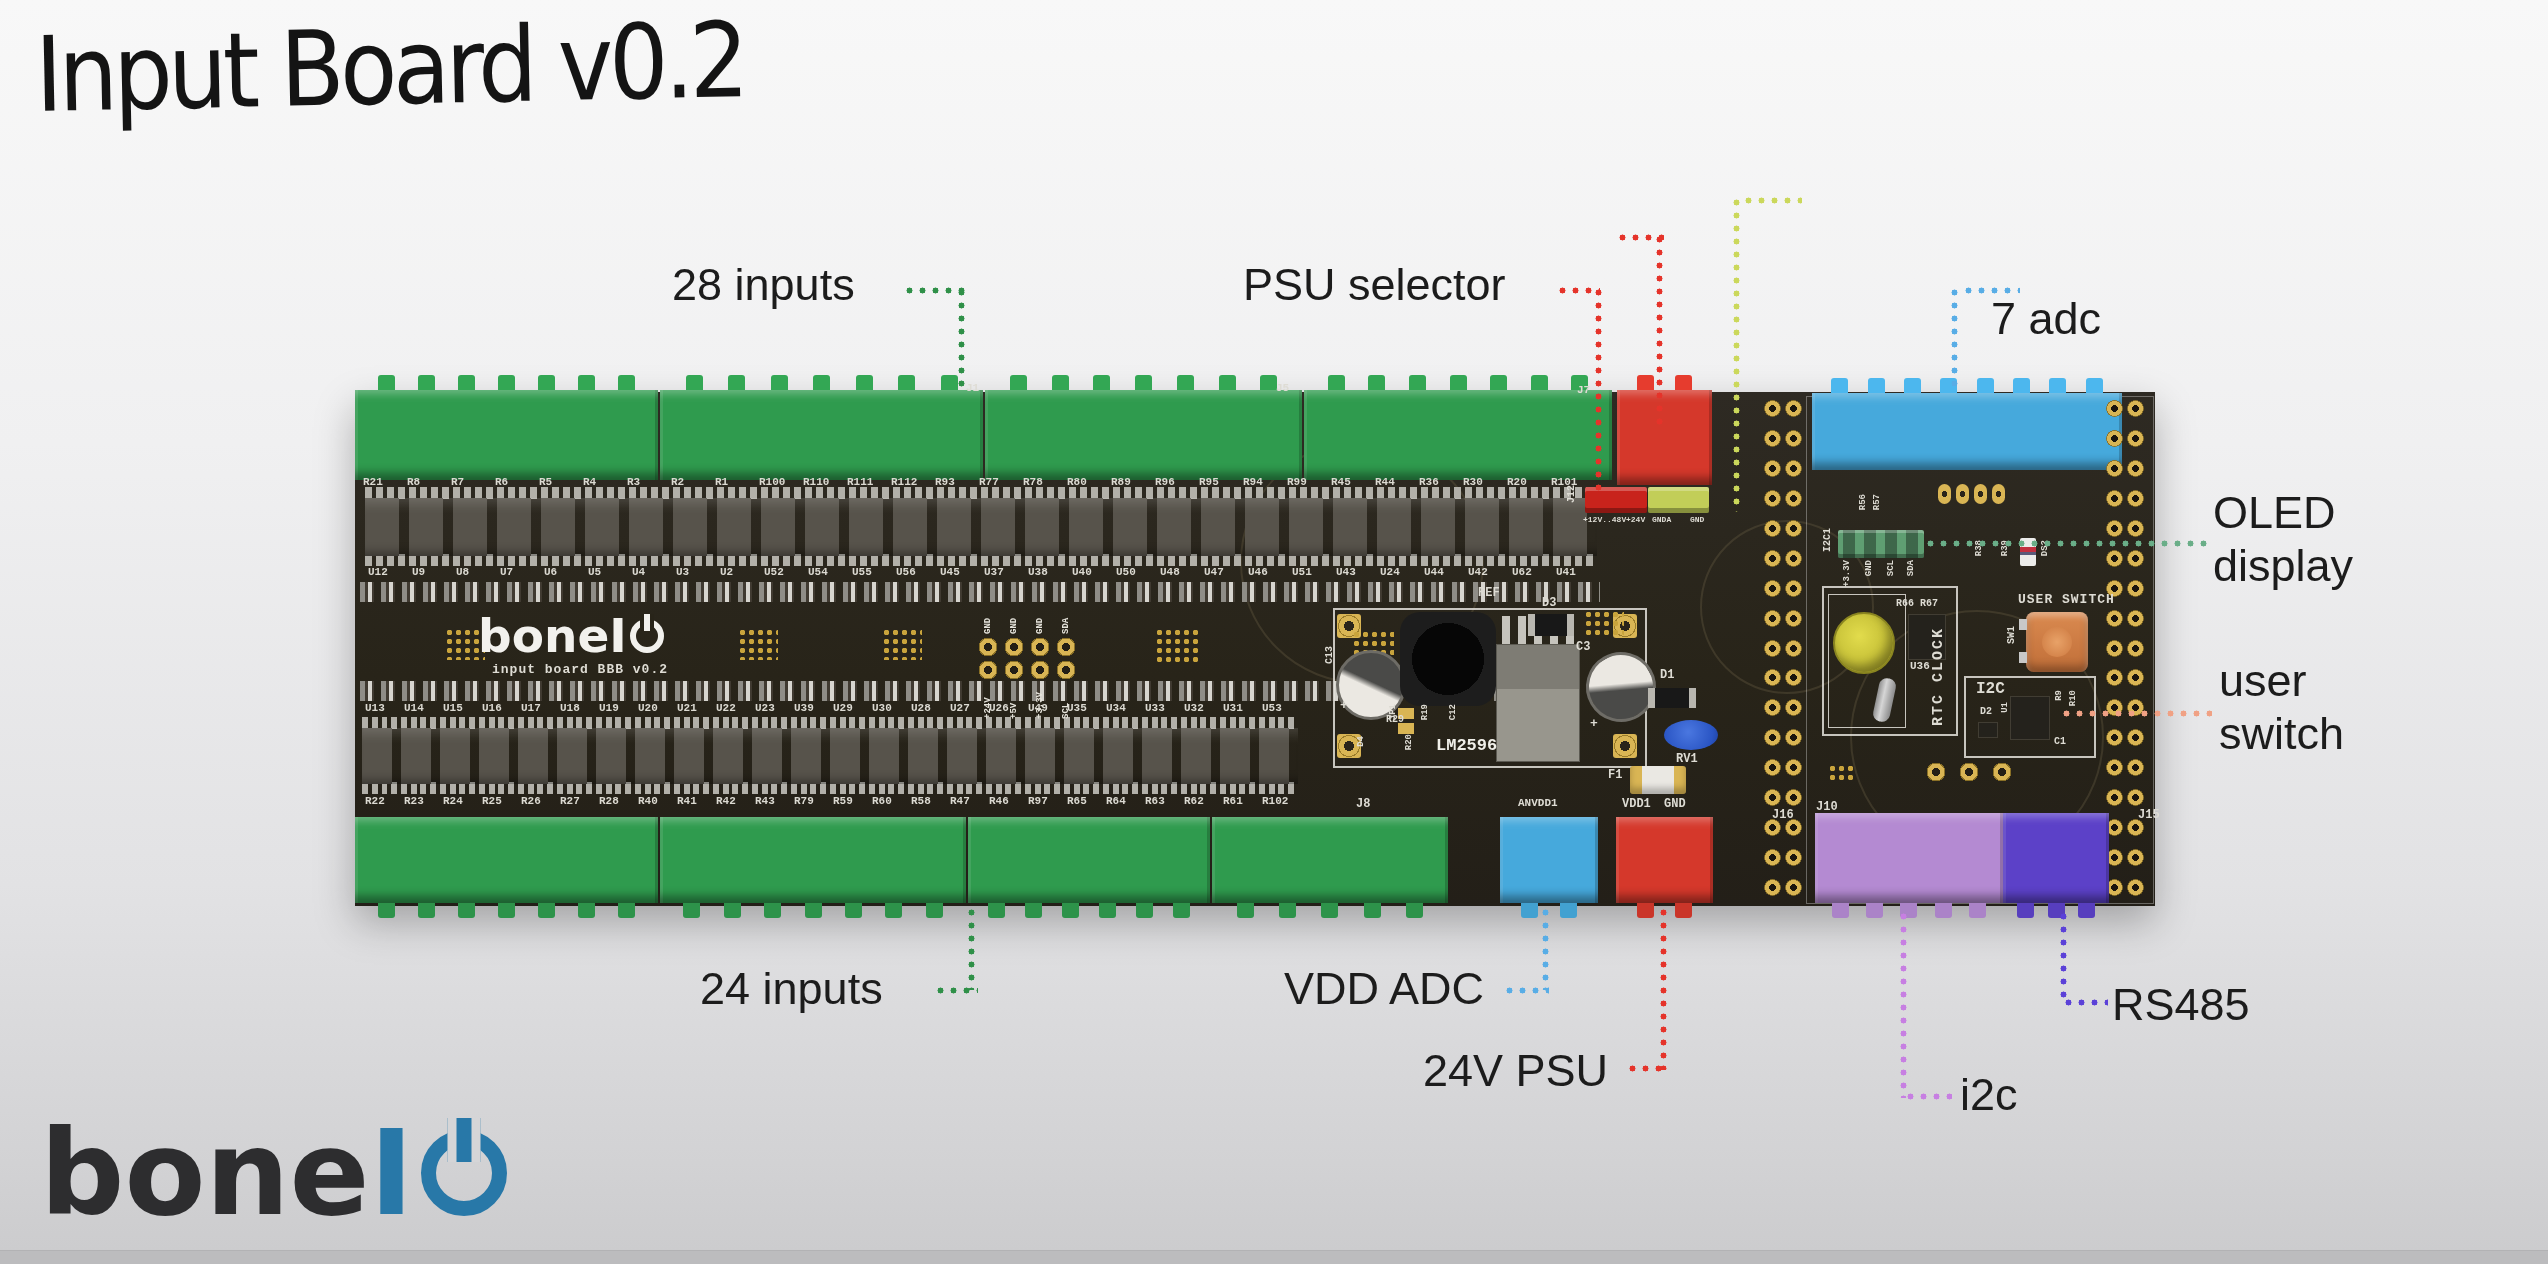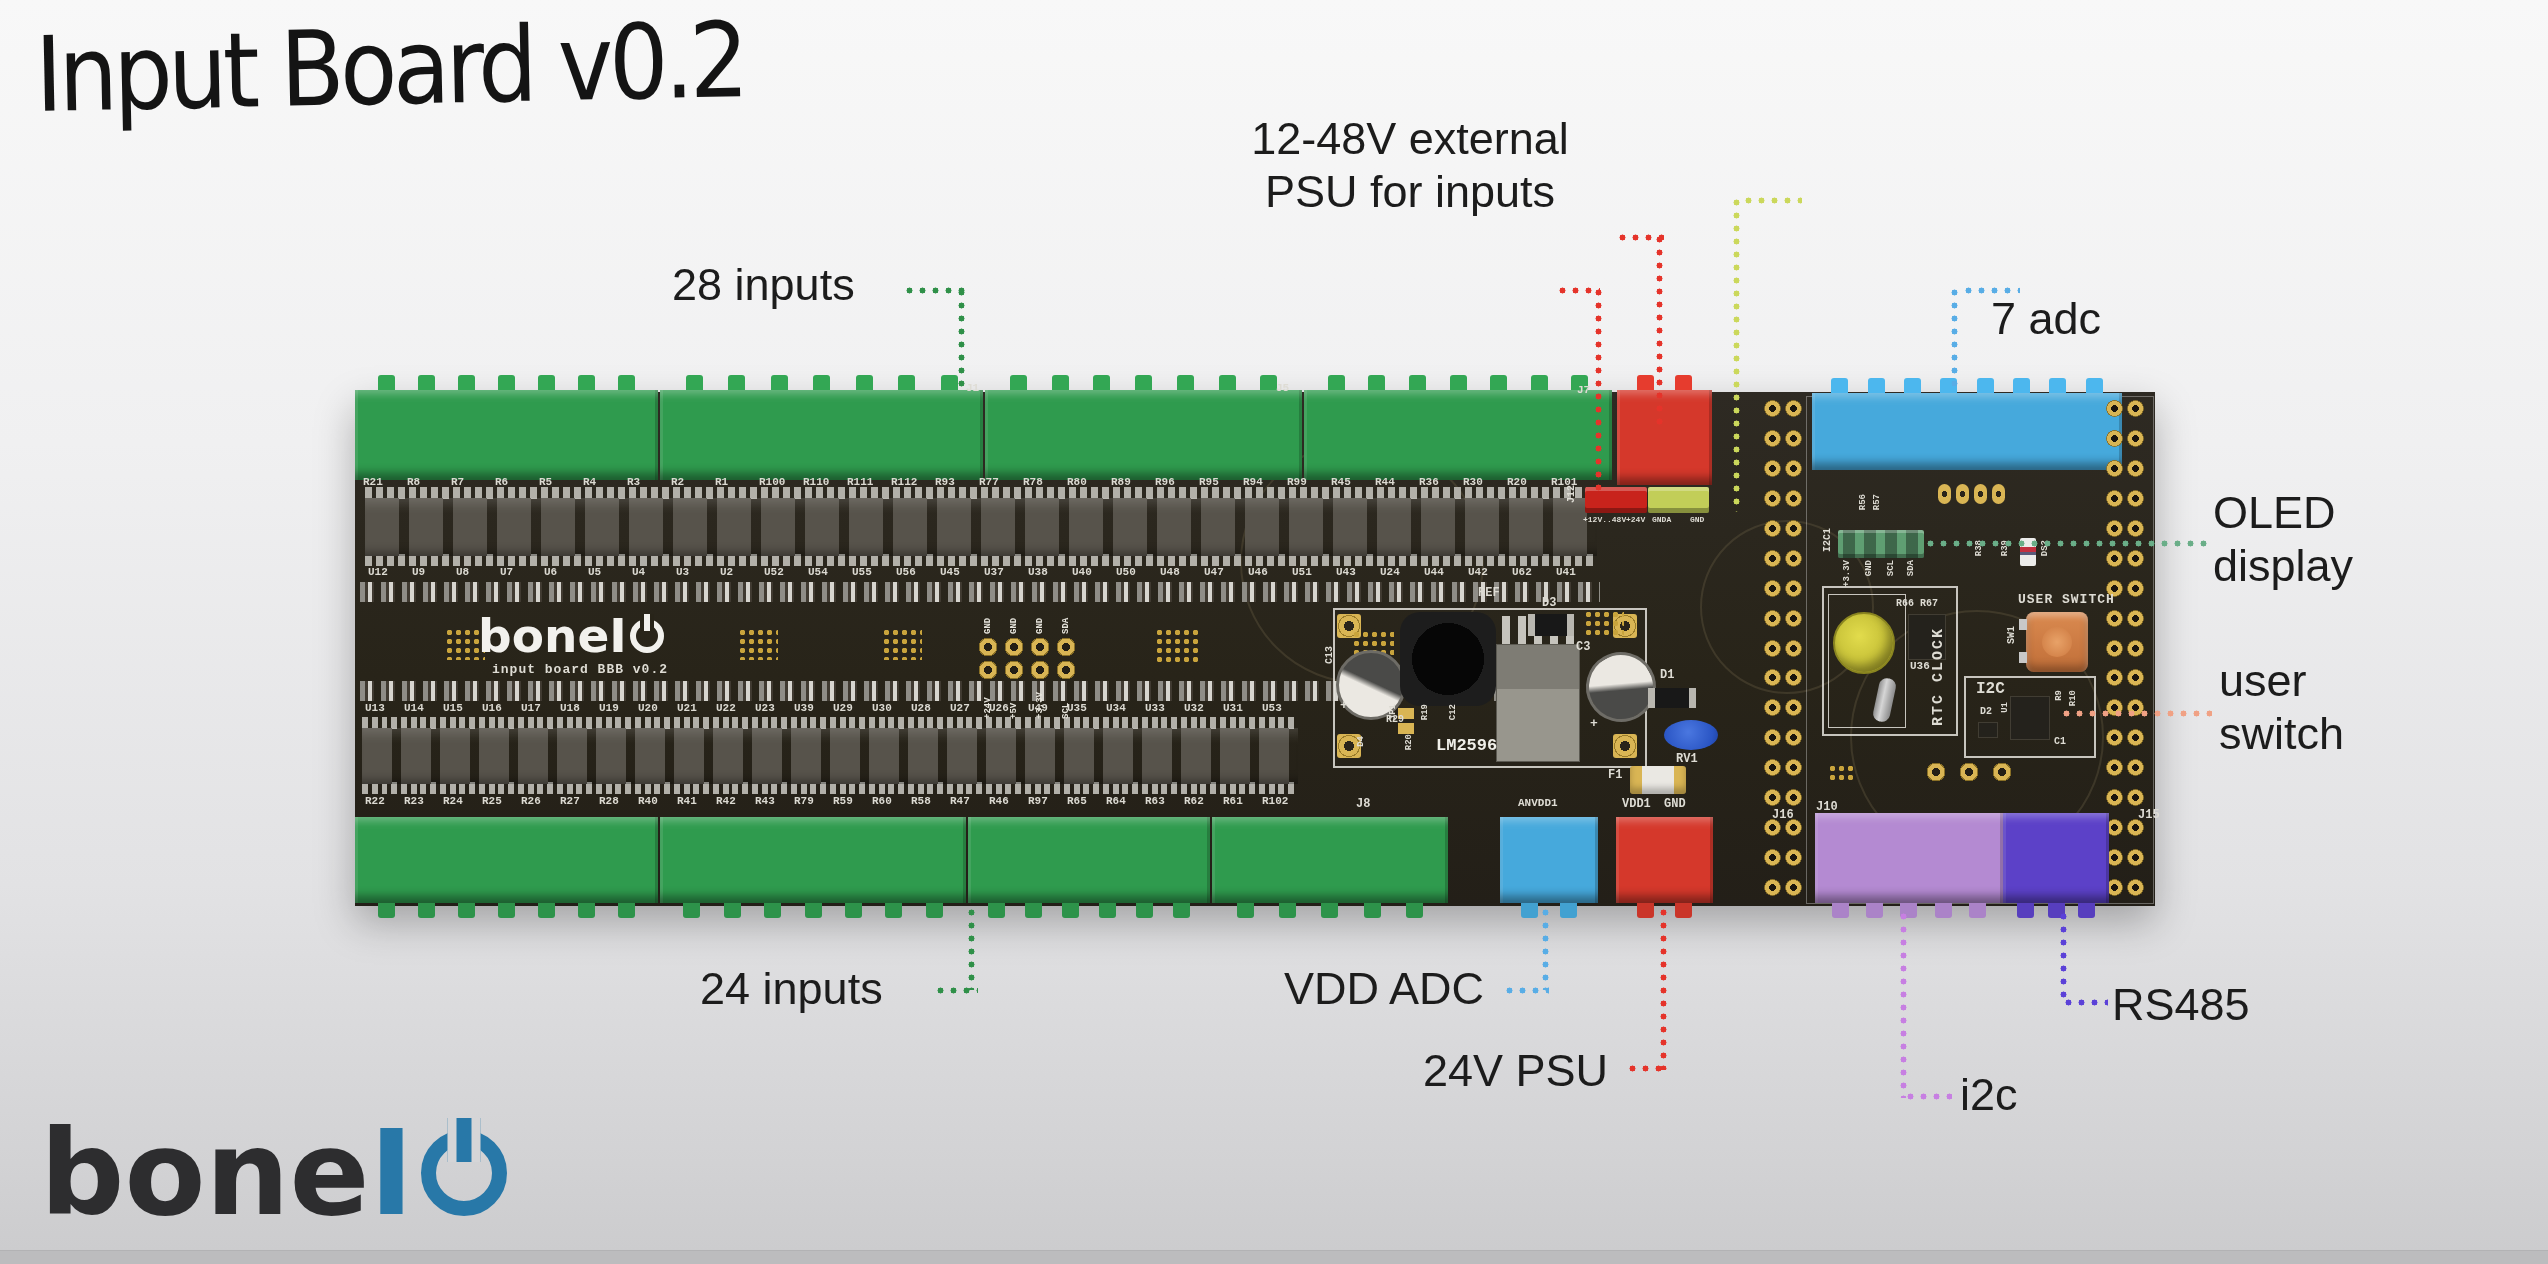--- a/index.html
+++ b/index.html
@@ -93,23 +93,22 @@
   .bstrip{position:absolute;left:0;top:1250px;width:2548px;height:14px;background:#bcbcbe;z-index:0;
       border-top:1px solid #b2b2b4;}
 </style>
 </head>
 <body>
 
 <div id="stage">
 
   <div id="title">Input Board v0.2</div>
 
-  <div class="co" style="left:1200px;top:112px;width:420px;text-align:center;">12-48V external
-PSU for inputs</div>
   <div class="co" style="left:672px;top:258px;">28 inputs</div>
+  <div class="co" style="left:1243px;top:258px;">PSU selector</div>
   <div class="co" style="left:1991px;top:258px;margin-top:34px;">7 adc</div>
   <div class="co" style="left:2219px;top:654px;">user
 switch</div>
   <div class="co" style="left:2213px;top:486px;">OLED
 display</div>
   <div class="co" style="left:700px;top:962px;">24 inputs</div>
   <div class="co" style="left:1284px;top:962px;">VDD ADC</div>
   <div class="co" style="left:1423px;top:1044px;">24V PSU</div>
   <div class="co" style="left:1960px;top:1068px;">i2c</div>
   <div class="co" style="left:2112px;top:978px;">RS485</div>

